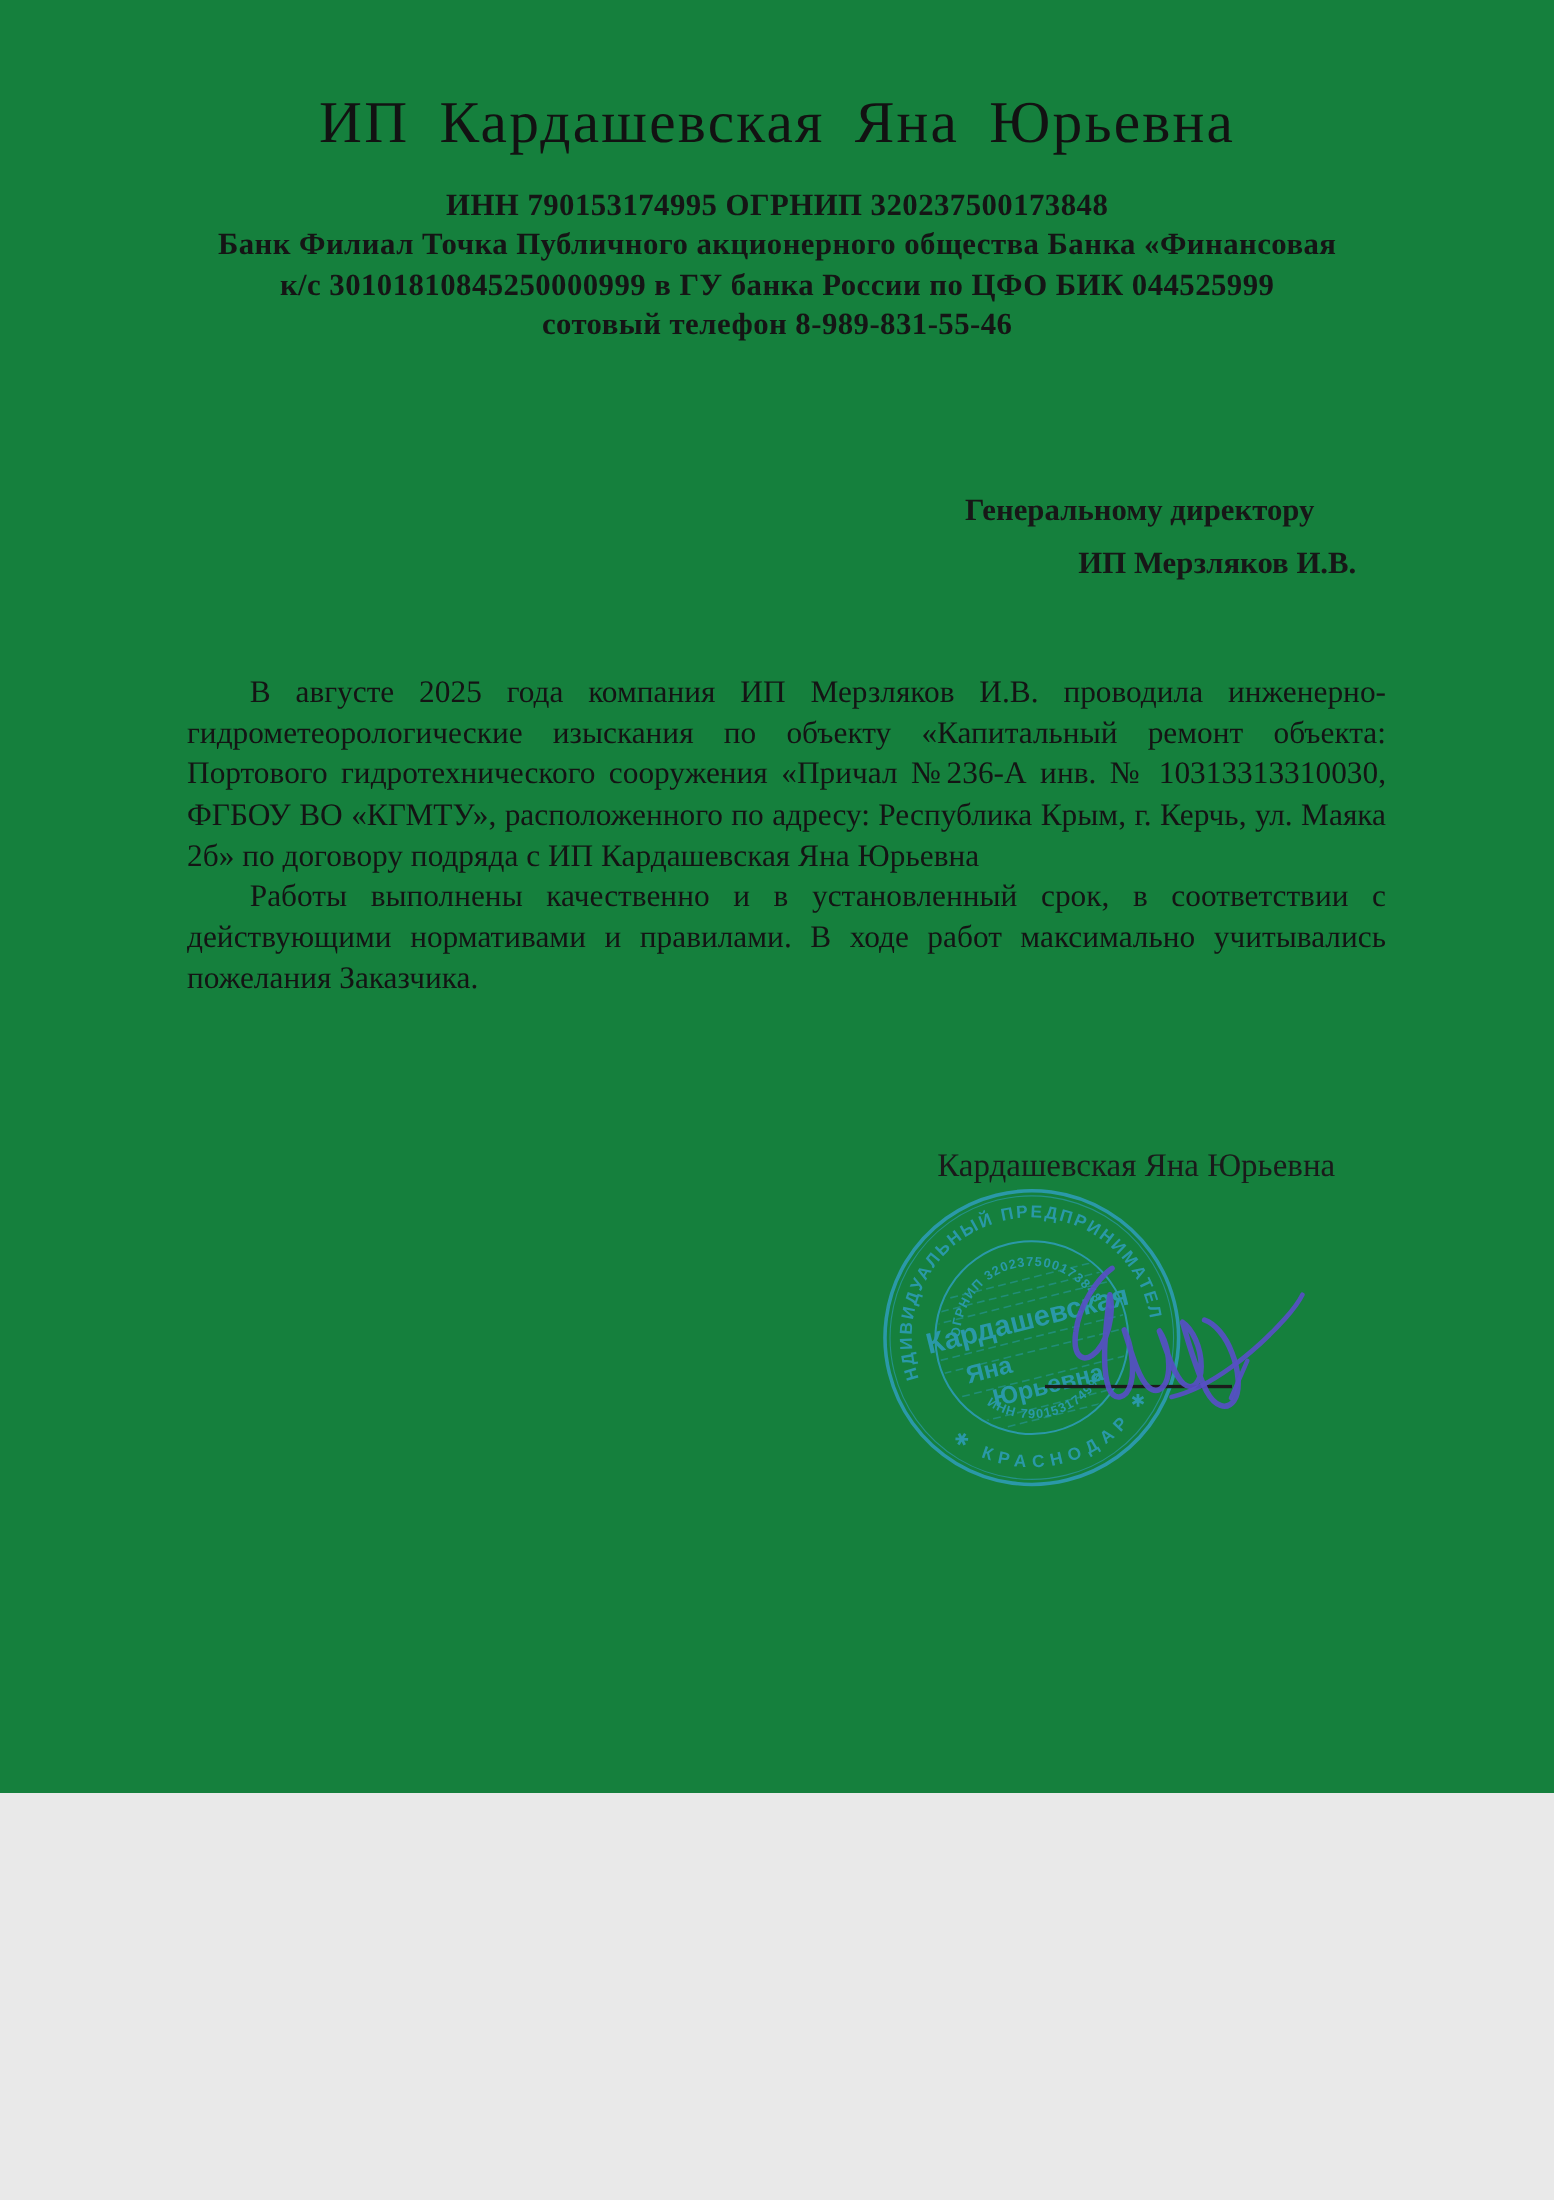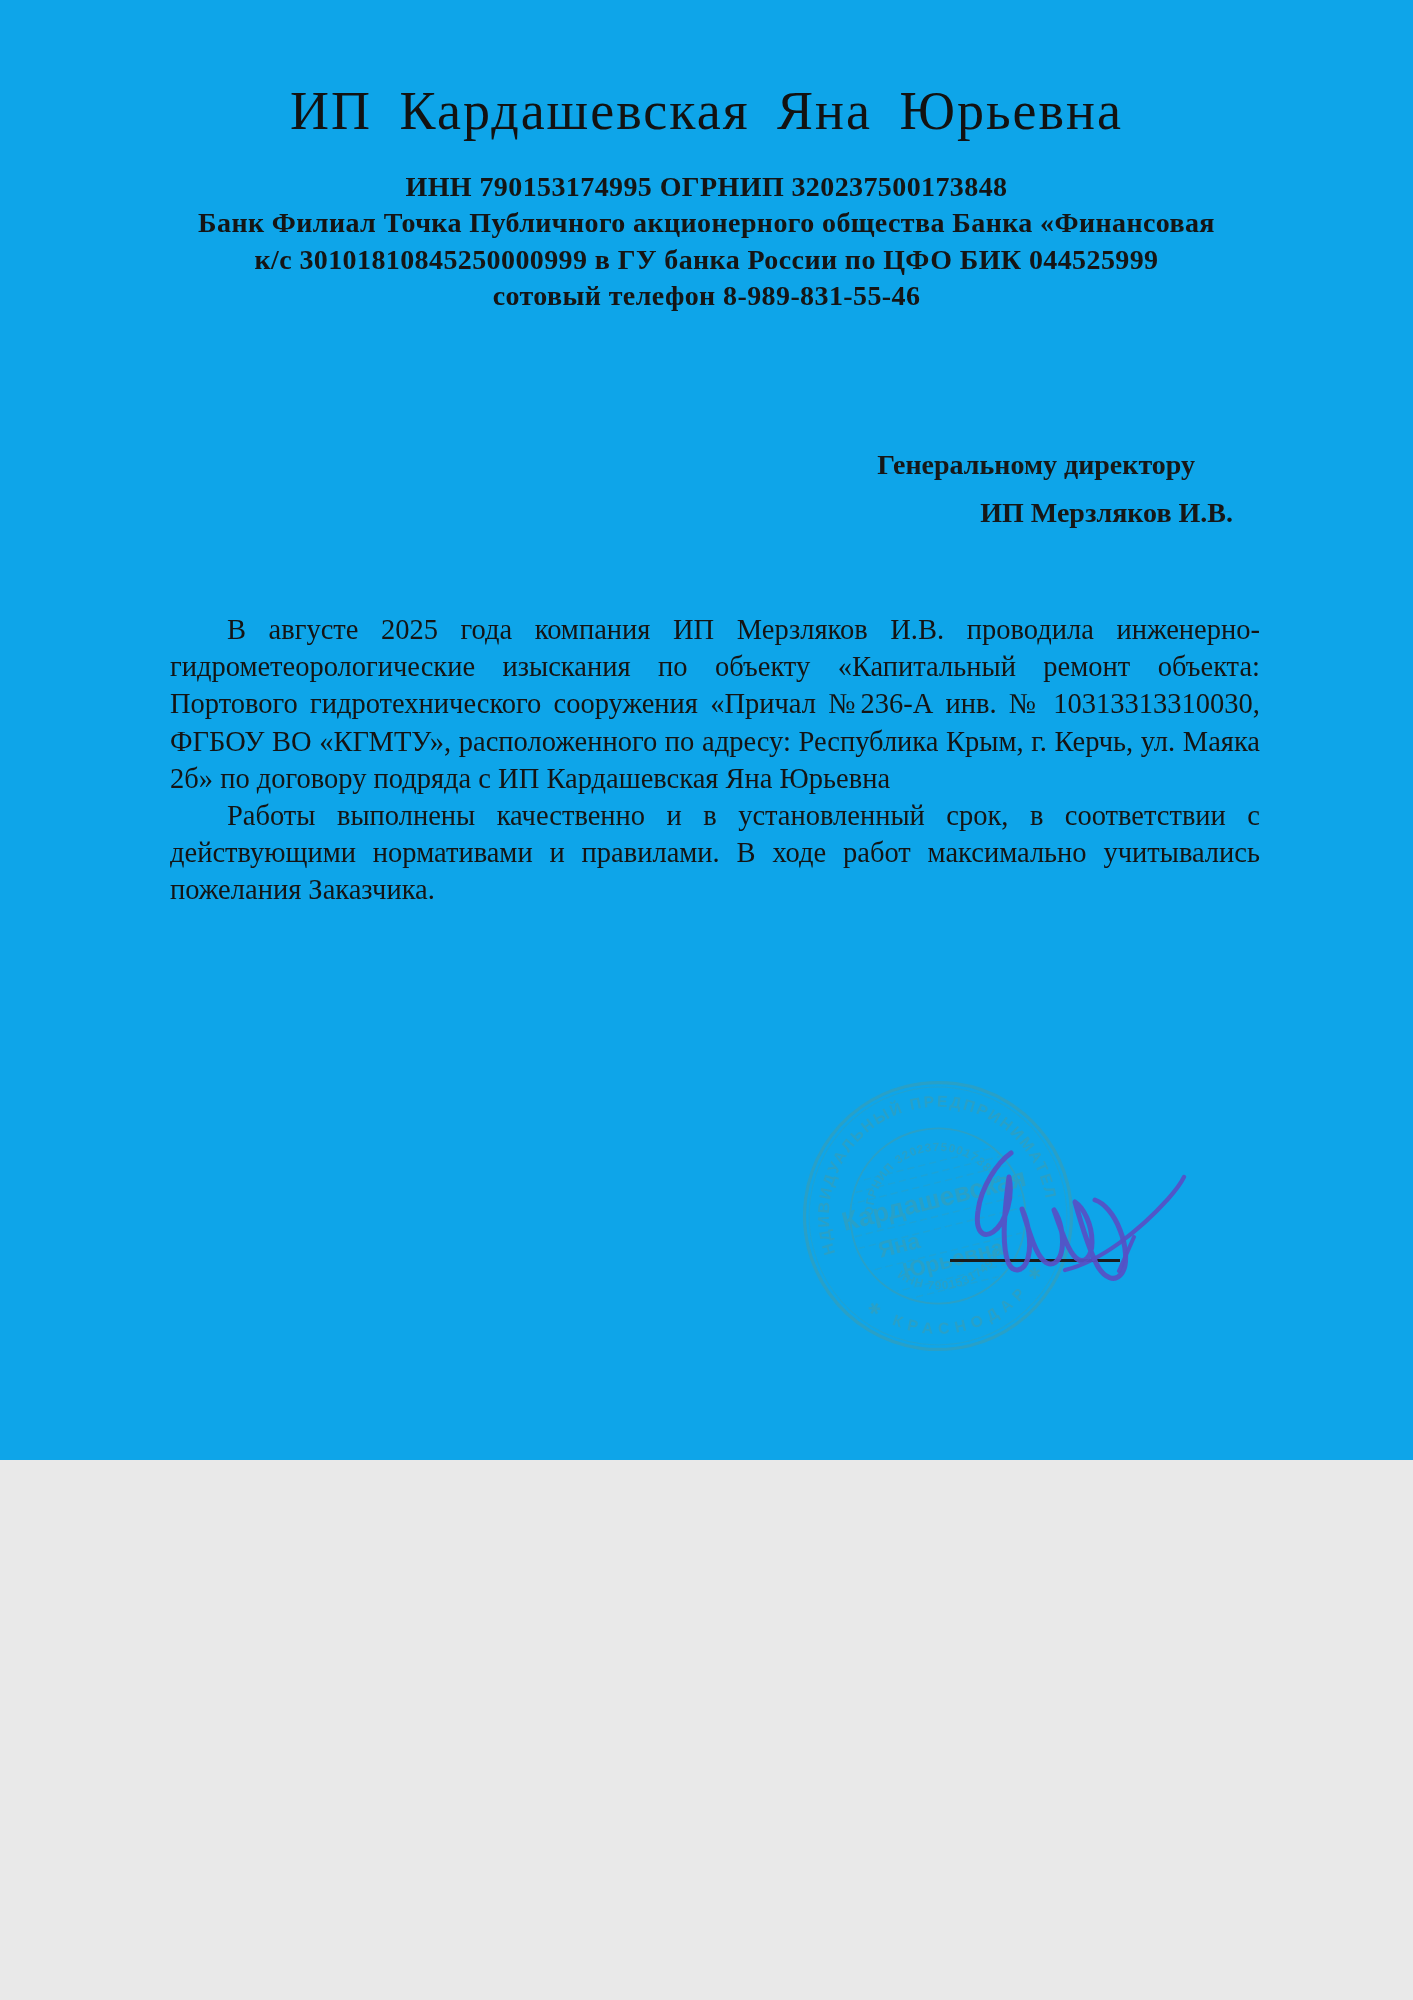--- a/index.html
+++ b/index.html
@@ -1,20 +1,20 @@
 <!DOCTYPE html>
 <html lang="ru" style="--stamp-color: #2f9fc0; --ink-color: #574fc4;"><head>
 <meta charset="utf-8">
 <style>
   html,body { margin:0; padding:0; background:#e9e9e9; }
   .page {
     position:relative;
-    width:1413px; height:1460px;
+    width:1413px; height:1630px;
     margin:0 auto;
-    background:#0ea5e9;
+    background:#15803d;
     font-family:"Liberation Serif","DejaVu Serif",serif;
     color:#171717;
     overflow:hidden;
   }
   .doc-title {
     position:absolute; top:82px; left:0; width:100%;
     text-align:center;
     font-size:54px; line-height:58px;
     letter-spacing:2px; word-spacing:12px;
     color:#121212;
@@ -99,20 +99,21 @@
   </div>
 
   <div class="addressee-line addr-1">Генеральному директору</div>
   <div class="addressee-line addr-2">ИП Мерзляков И.В.</div>
 
   <div class="body-text">
     <p><span>В августе 2025 года компания ИП Мерзляков И.В. проводила инженерно-гидрометеорологические изыскания по объекту </span><span class="bold">«Капитальный ремонт объекта: Портового гидротехнического сооружения «Причал №236-А инв. № 10313313310030, ФГБОУ ВО «КГМТУ», расположенного по адресу: Республика Крым, г. Керчь, ул. Маяка 2б»</span><span> по договору подряда с ИП Кардашевская Яна Юрьевна</span></p>
     <p>Работы выполнены качественно и в установленный срок, в соответствии с действующими нормативами и правилами. В ходе работ максимально учитывались пожелания Заказчика.</p>
   </div>
 
+  <div class="signer-name">Кардашевская Яна Юрьевна</div>
 
   <svg class="stamp" viewBox="0 0 320 320" aria-hidden="true">
     <defs>
       <path id="arcTop" d="M 54.1,175 A 107,107 0 1 1 265.9,175" fill="none"></path>
       <path id="arcBottom" d="M 44.4,150 A 116,116 0 1 0 275.6,150" fill="none"></path>
       <path id="arcOgr" d="M 99.2,180 A 64,64 0 1 1 220.8,180" fill="none"></path>
       <path id="arcInn" d="M 88.7,150 A 72,72 0 1 0 231.3,150" fill="none"></path>
       <clipPath id="innerClip">
           <circle cx="160" cy="160" r="84"></circle>
         </clipPath>

